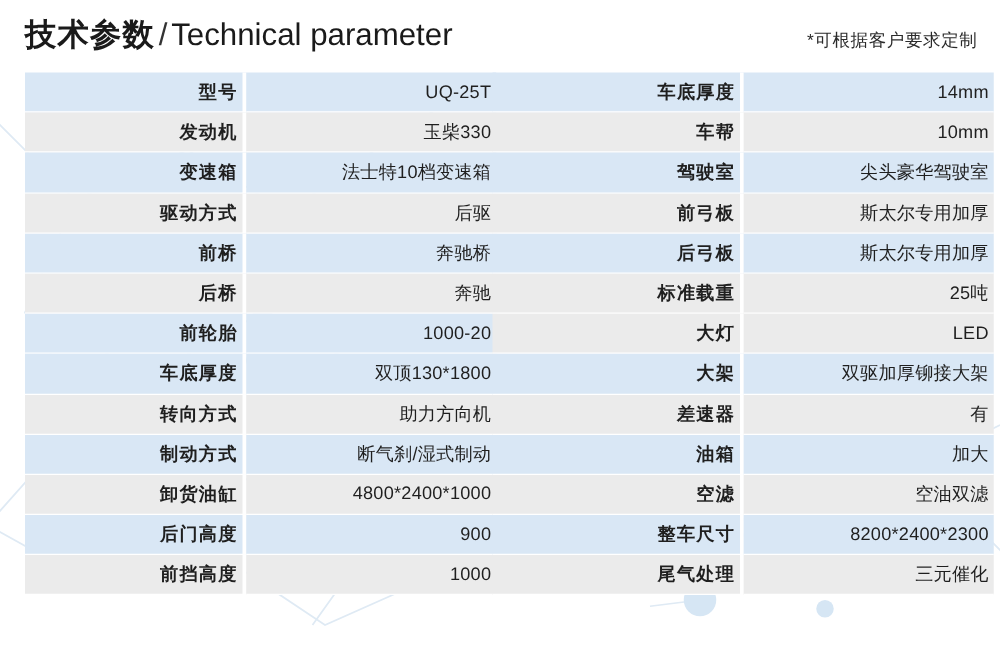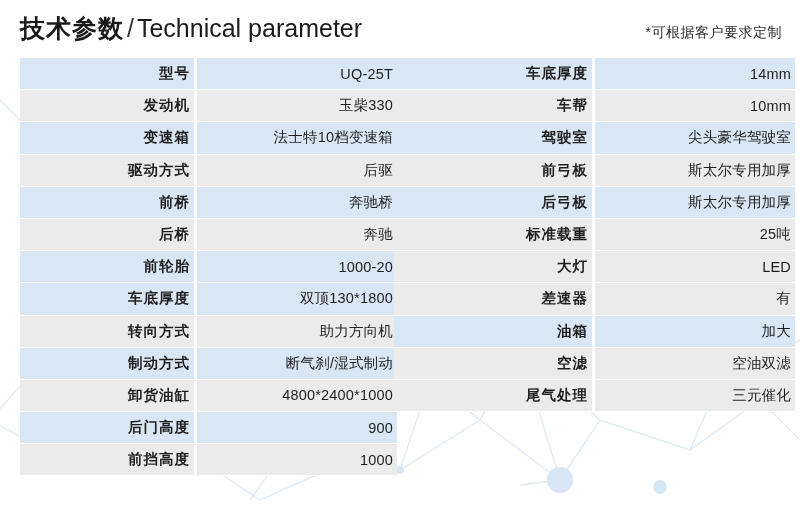--- a/index.html
+++ b/index.html
@@ -244,31 +244,39 @@
             <td class="v">斯太尔专用加厚</td>
           </tr>
           <tr class="even">
             <td class="k">标准载重</td>
             <td class="v">25吨</td>
           </tr>
           <tr class="even">
             <td class="k">大灯</td>
             <td class="v">LED</td>
           </tr>
+          <tr class="odd">
+            <td class="k">大架</td>
+            <td class="v">双驱加厚铆接大架</td>
+          </tr>
           <tr class="even">
             <td class="k">差速器</td>
             <td class="v">有</td>
           </tr>
           <tr class="odd">
             <td class="k">油箱</td>
             <td class="v">加大</td>
           </tr>
           <tr class="even">
             <td class="k">空滤</td>
             <td class="v">空油双滤</td>
+          </tr>
+          <tr class="odd">
+            <td class="k">整车尺寸</td>
+            <td class="v">8200*2400*2300</td>
           </tr>
           <tr class="even">
             <td class="k">尾气处理</td>
             <td class="v">三元催化</td>
           </tr>
         </tbody>
     </table>
   </div>
 
 </div>

